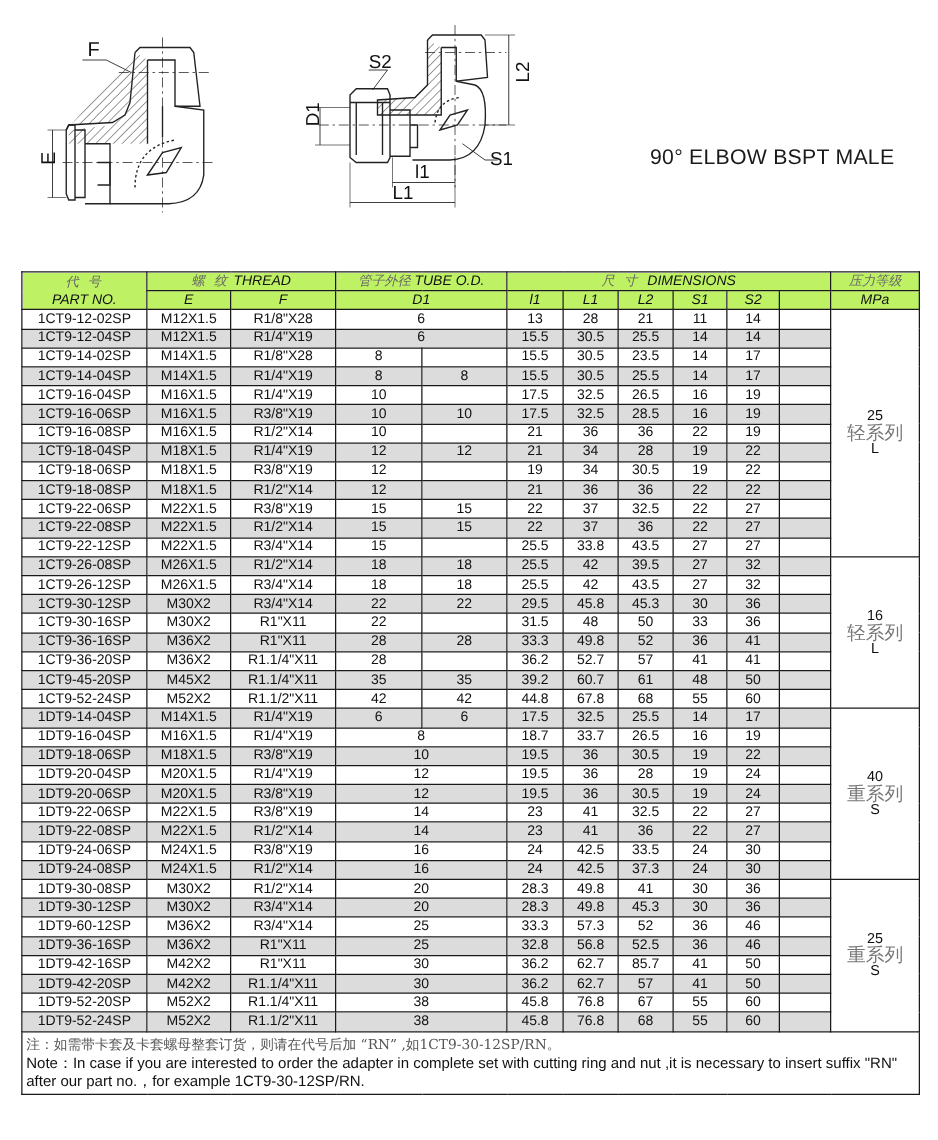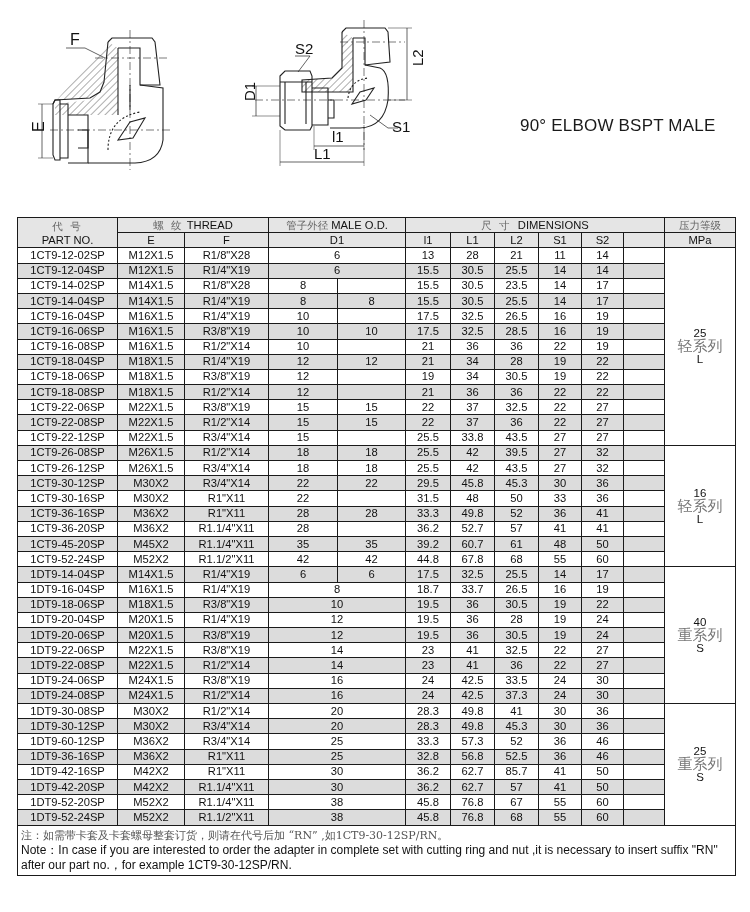--- a/index.html
+++ b/index.html
@@ -4,21 +4,21 @@
 <style>
   html, body { margin: 0; padding: 0; background: #ffffff; }
   body { width: 750px; height: 912px; position: relative; overflow: hidden;
          font-family: "Liberation Sans", sans-serif; color: #111; }
   .drawing { position: absolute; }
   #title { position: absolute; left: 520px; top: 116px; font-size: 17px; letter-spacing: 0.2px; color: #1a1a1a; }
   table.spec { position: absolute; left: 17px; top: 217px; border-collapse: collapse;
                table-layout: fixed; font-size: 11.2px; }
   table.spec td, table.spec th { border: 1.5px solid #1a1a1a; padding: 0; text-align: center;
                height: 14.2px; line-height: 13px; font-weight: normal; white-space: nowrap; overflow: hidden; }
-  table.spec th { background: #e5e5e5; }
+  table.spec th { background: #bef264; font-style: italic; }
   .zh { font-family: "DejaVu Serif", serif; color: #666; font-size: 10.5px; letter-spacing: 2px; }
   tr.shade td.s { background: #dcdcdc; }
   td.mpa { background: #fff; vertical-align: middle; line-height: 19px; }
   .mpa-val { display: block; color: #111; font-size: 11.5px; }
   .mpa-zh { display: block; font-family: "DejaVu Serif", serif; color: #777; font-size: 15px; }
   .mpa-l { display: block; font-size: 11.5px; }
   td.note { text-align: left !important; padding: 2px 3px !important; font-size: 12px; line-height: 15px !important;
             white-space: normal !important; height: auto !important; }
   .note-zh { font-family: "DejaVu Serif", serif; color: #555; font-size: 11px; }
 </style>
@@ -125,21 +125,21 @@
       <th rowspan="2" style="line-height:14px">
         <span class="zh">代  号</span><br>
         <span>PART  NO.</span>
       </th>
       <th colspan="2">
         <span class="zh">螺  纹</span>
         <span>THREAD</span>
       </th>
       <th colspan="2">
         <span class="zh" style="letter-spacing:0">管子外径</span>
-        <span>MALE O.D.</span>
+        <span>TUBE O.D.</span>
       </th>
       <th colspan="6">
         <span class="zh">尺  寸</span>
         &nbsp;<span>DIMENSIONS</span>
       </th>
       <th><span class="zh" style="letter-spacing:0">压力等级</span></th>
     </tr>
     <tr>
       <th>E</th>
       <th>F</th>

